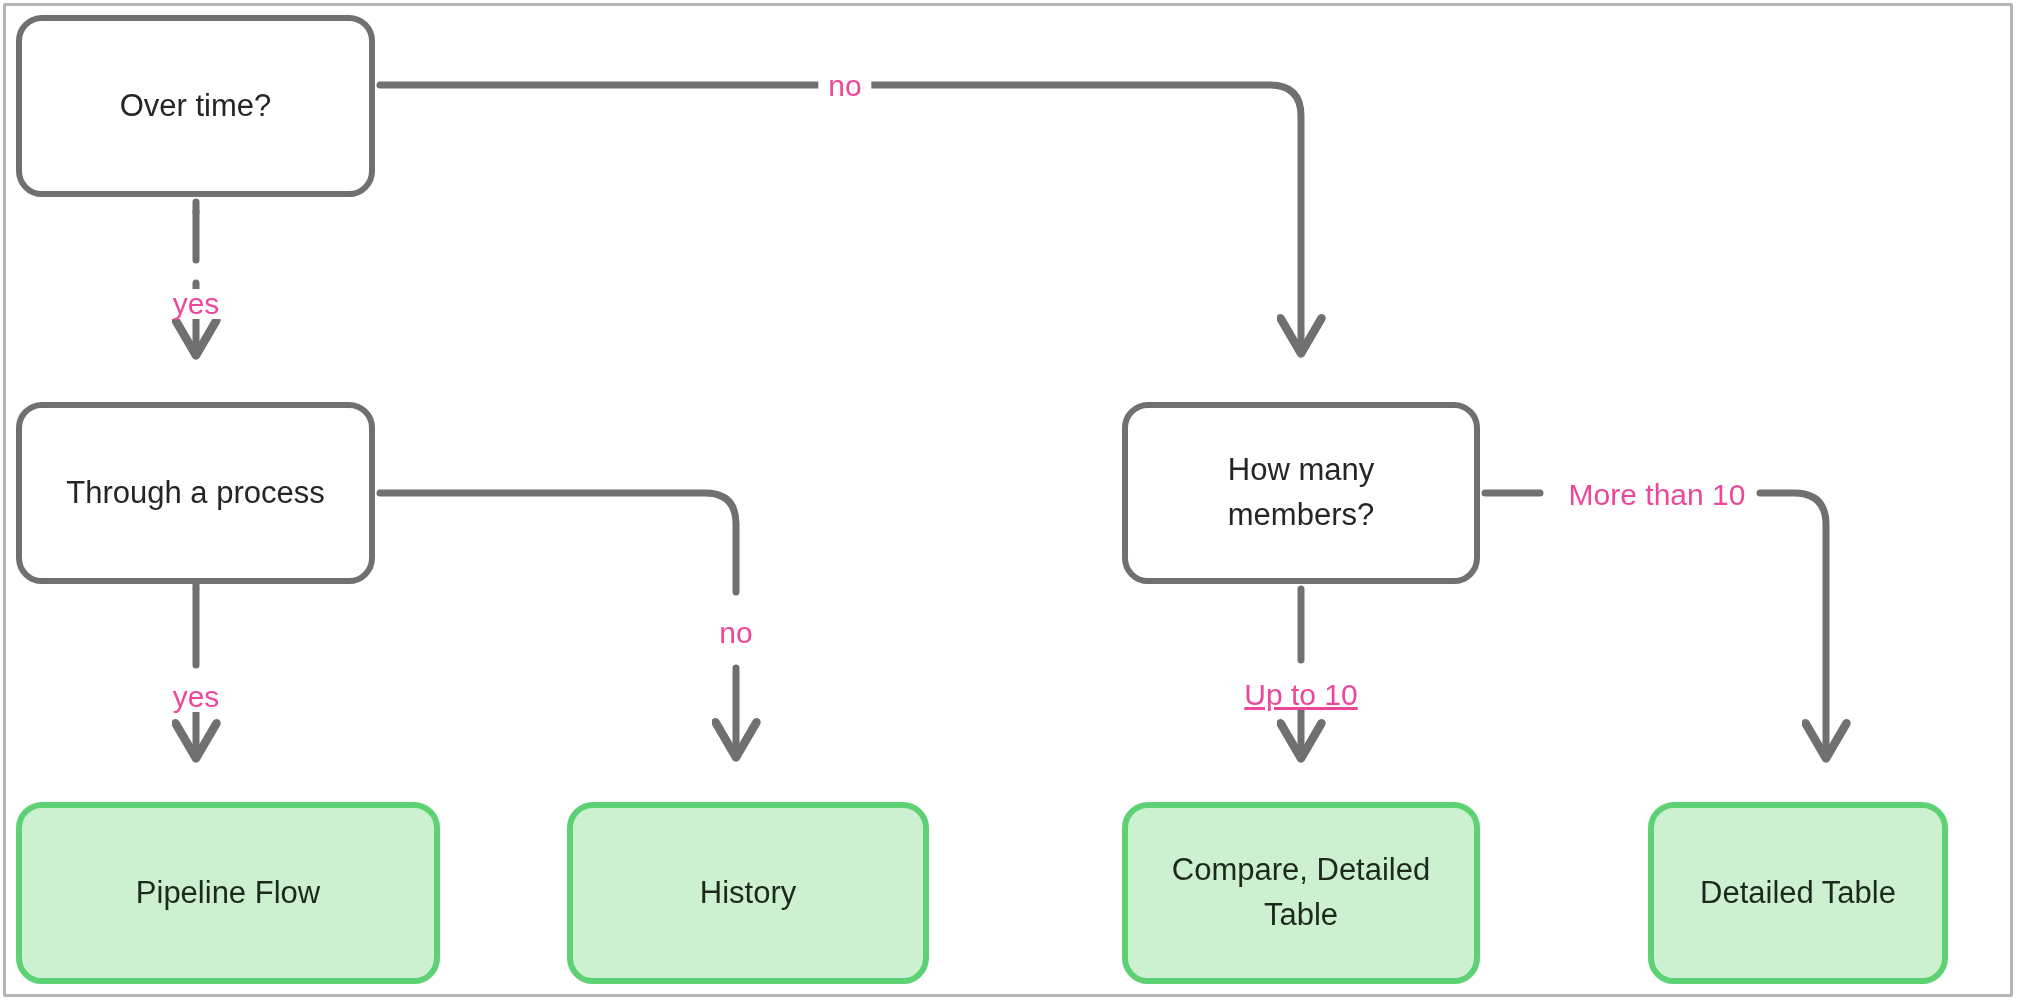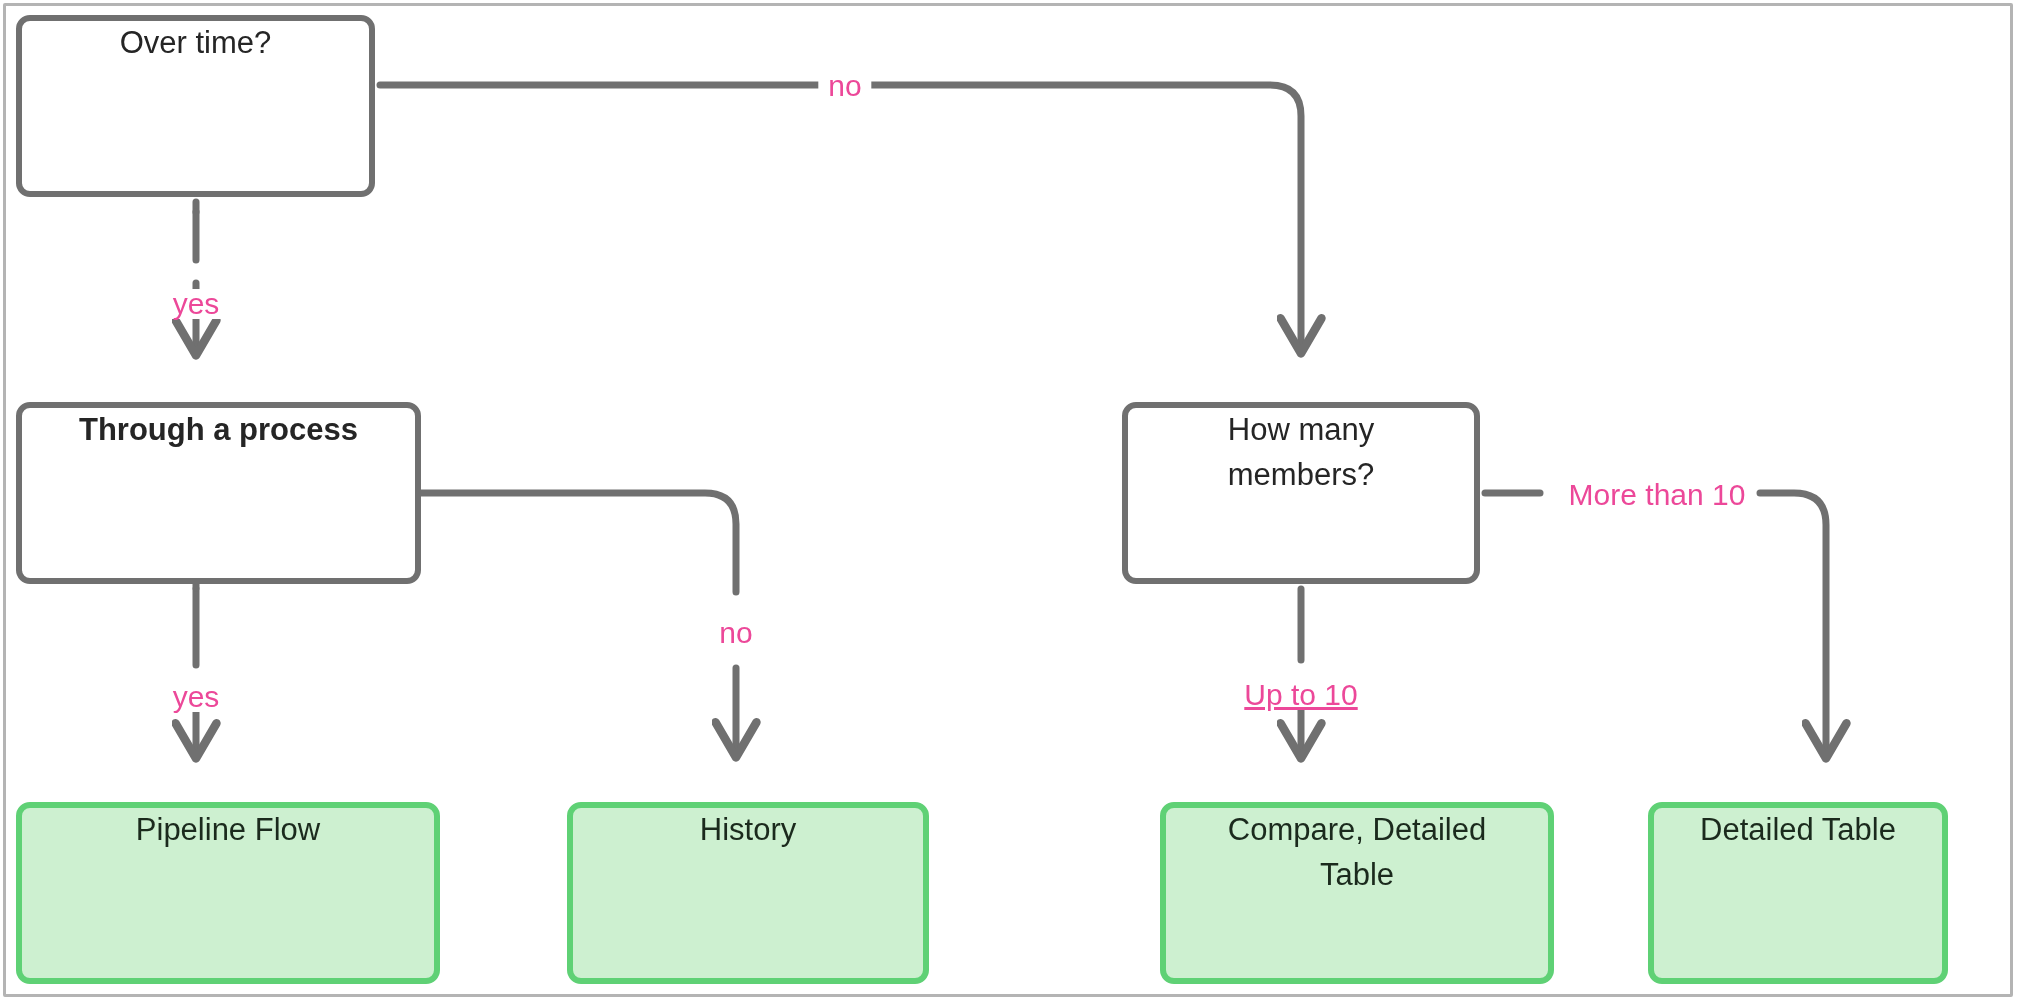--- a/index.html
+++ b/index.html
@@ -29,25 +29,25 @@
     position: absolute;
     left: 0;
     top: 0;
     width: 2020px;
     height: 1000px;
   }
   .node {
     position: absolute;
     box-sizing: border-box;
     display: flex;
-    align-items: flex-start;
+    align-items: center;
     justify-content: center;
     text-align: center;
     line-height: 1.45;
-    border-radius: 14px;
+    border-radius: 26px;
   }
   .node.decision {
     background: #ffffff;
     border: 6px solid #707070;
     color: #252525;
     font-size: 31px;
   }
   .node.terminal {
     background: #cdf0d0;
     border: 6px solid #5fd175;
@@ -104,40 +104,40 @@
 
       <path d="M 1485 493 L 1540 493"></path>
       <path d="M 1760 493 L 1794 493 Q 1826 493 1826 525 L 1826 758" marker-end="url(#arrowhead)"></path>
     </g>
   </svg>
 
   <div class="node decision" style="left:16px; top:15px; width:359px; height:182px;">
     <span class="label">Over time?</span>
   </div>
 
-  <div class="node decision" style="left:16px; top:402px; width:405px; height:182px;font-weight:bold;">
+  <div class="node decision" style="left:16px; top:402px; width:359px; height:182px;">
     <span class="label">Through a process</span>
   </div>
 
   <div class="node decision" style="left:1122px; top:402px; width:358px; height:182px;">
     <span class="label">
       <span>How many</span><br>
       <span>members?</span>
     </span>
   </div>
 
   <div class="node terminal" style="left:16px; top:802px; width:424px; height:182px;">
     <span class="label">Pipeline Flow</span>
   </div>
 
   <div class="node terminal" style="left:567px; top:802px; width:362px; height:182px;">
     <span class="label">History</span>
   </div>
 
-  <div class="node terminal" style="left:1122px; top:802px; width:394px; height:182px;margin-left:38px;">
+  <div class="node terminal" style="left:1122px; top:802px; width:358px; height:182px;">
     <span class="label">
       <span>Compare, Detailed</span><br>
       <span>Table</span>
     </span>
   </div>
 
   <div class="node terminal" style="left:1648px; top:802px; width:300px; height:182px;">
     <span class="label">Detailed Table</span>
   </div>
 

